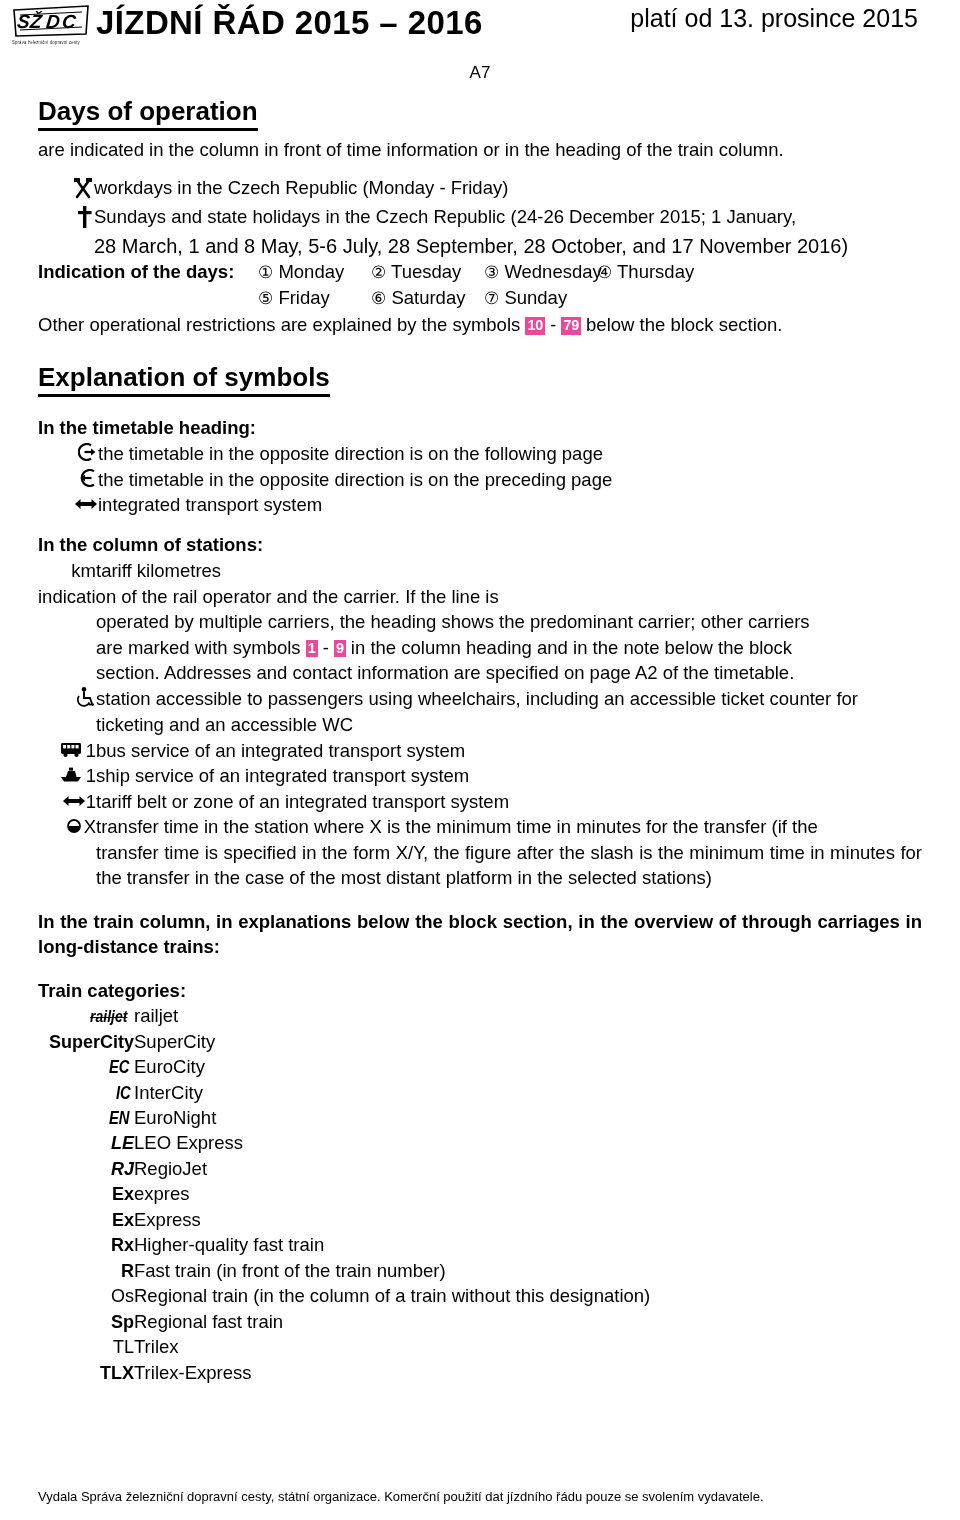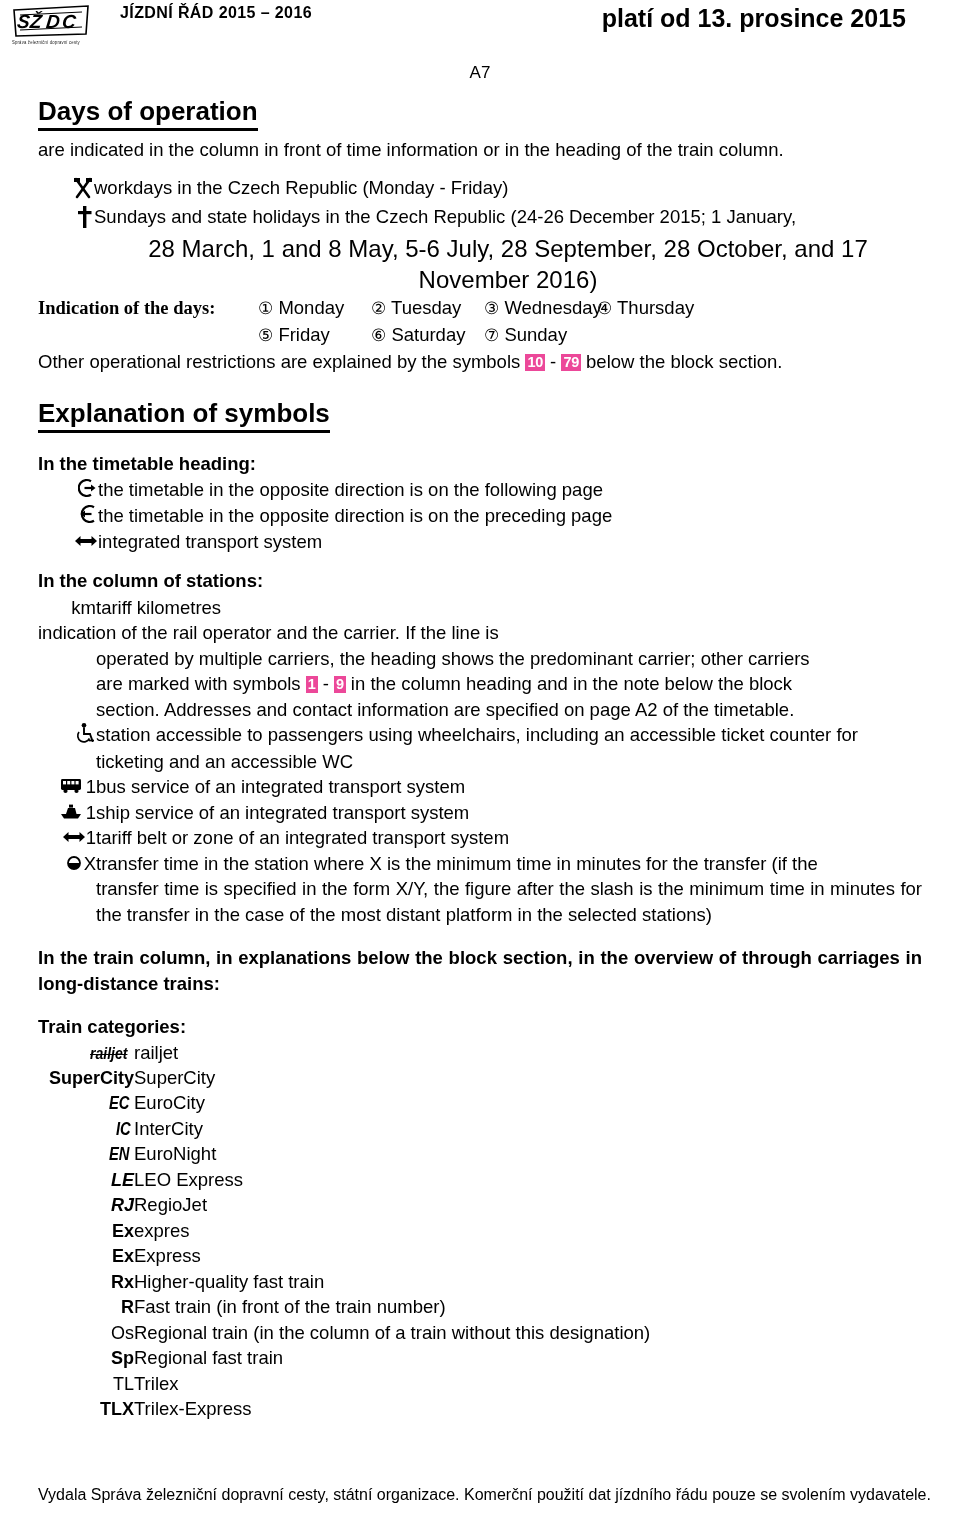--- a/index.html
+++ b/index.html
@@ -46,33 +46,33 @@
     letter-spacing: 0.2px;
     line-height: 6px;
     margin-top: 1px;
     width: 86px;
     white-space: nowrap;
     color: #1a1a1a;
     transform: scaleY(1.25);
     transform-origin: left top;
   }
   .header-title {
-    font-size: 16px;
+    font-size: 33px;
     font-weight: bold;
     letter-spacing: 0.4px;
-    margin-left: 24px;
+    margin-left: 0;
     margin-top: 4px;
     white-space: nowrap;
   }
   .header-valid {
     position: absolute;
-    right: 16px;
+    right: 4px;
     top: 4px;
     font-size: 25px;
-    font-weight: bold;
+    font-weight: normal;
     white-space: nowrap;
   }
 
   
   .page-code {
     text-align: center;
     font-size: 17px;
     margin-top: 7px;
     margin-bottom: 6px;
   }
@@ -105,33 +105,32 @@
     flex: 0 0 auto;
     text-align: right;
     white-space: nowrap;
   }
   .row .txt { flex: 1 1 auto; }
 
   
   .days-block { margin-top: 14px; }
   .days-block .row .sym { width: 56px; font-size: 21px; line-height: 1.25; }
   .days-block .row { line-height: 1.30; }
-  .cont-indent { padding-left: 56px; font-size: 24px; line-height: 1.30; text-align: center; }
+  .cont-indent { padding-left: 56px; font-size: 20px; line-height: 1.30; }
 
   .indication-line {
     display: flex;
     align-items: baseline;
     font-size: 18.5px;
     line-height: 1.42;
   }
   .indication-label {
     font-weight: bold;
     width: 220px;
     flex: 0 0 220px;
-    font-family: Liberation Serif, serif;
   }
   .day-item {
     width: 113px;
     flex: 0 0 113px;
     white-space: nowrap;
   }
   .circnum {
     display: inline-block;
     font-size: 17px;
   }
@@ -214,21 +213,21 @@
     text-decoration-thickness: 1px;
   }
   .cat-code.plain { font-weight: normal; }
 
   
   .footer {
     position: absolute;
     left: 38px;
     right: 20px;
     bottom: 14px;
-    font-size: 16px;
+    font-size: 13px;
     line-height: 1.3;
     white-space: nowrap;
   }
 </style>
 </head>
 <body>
 
 <div class="page">
 
   

